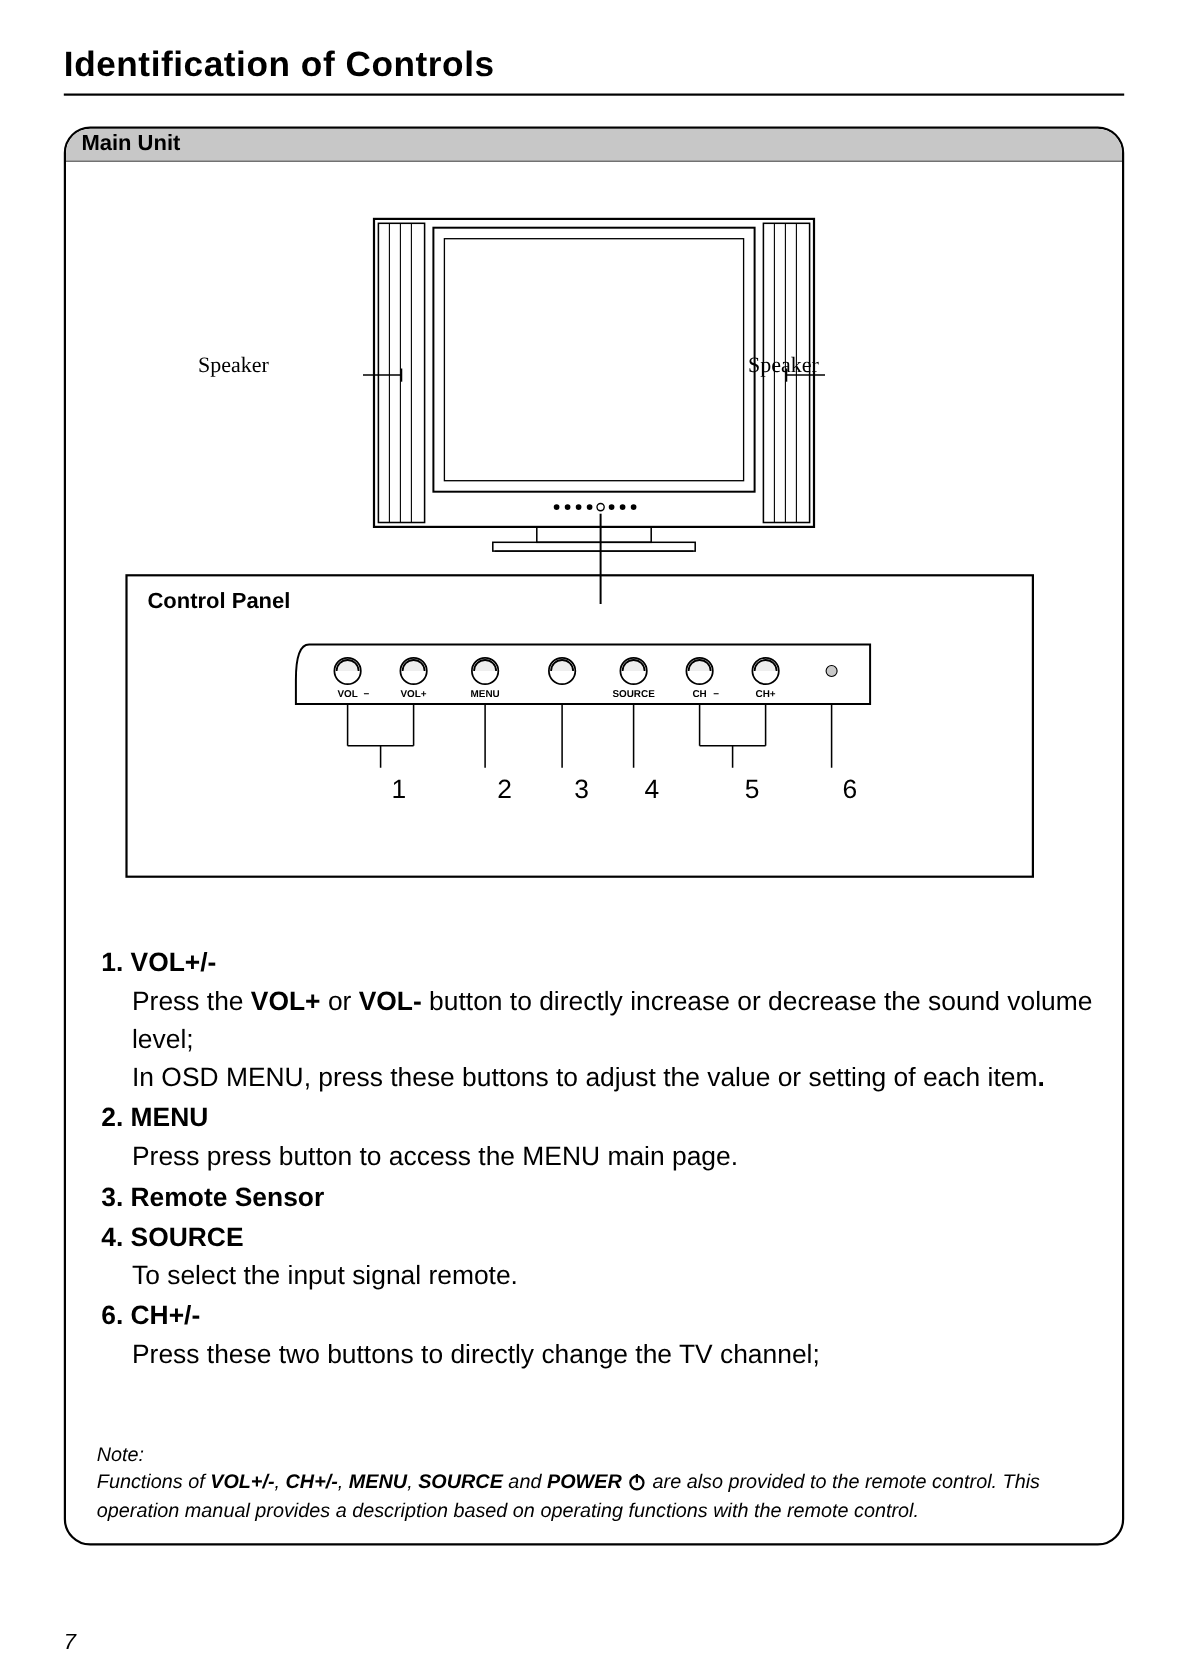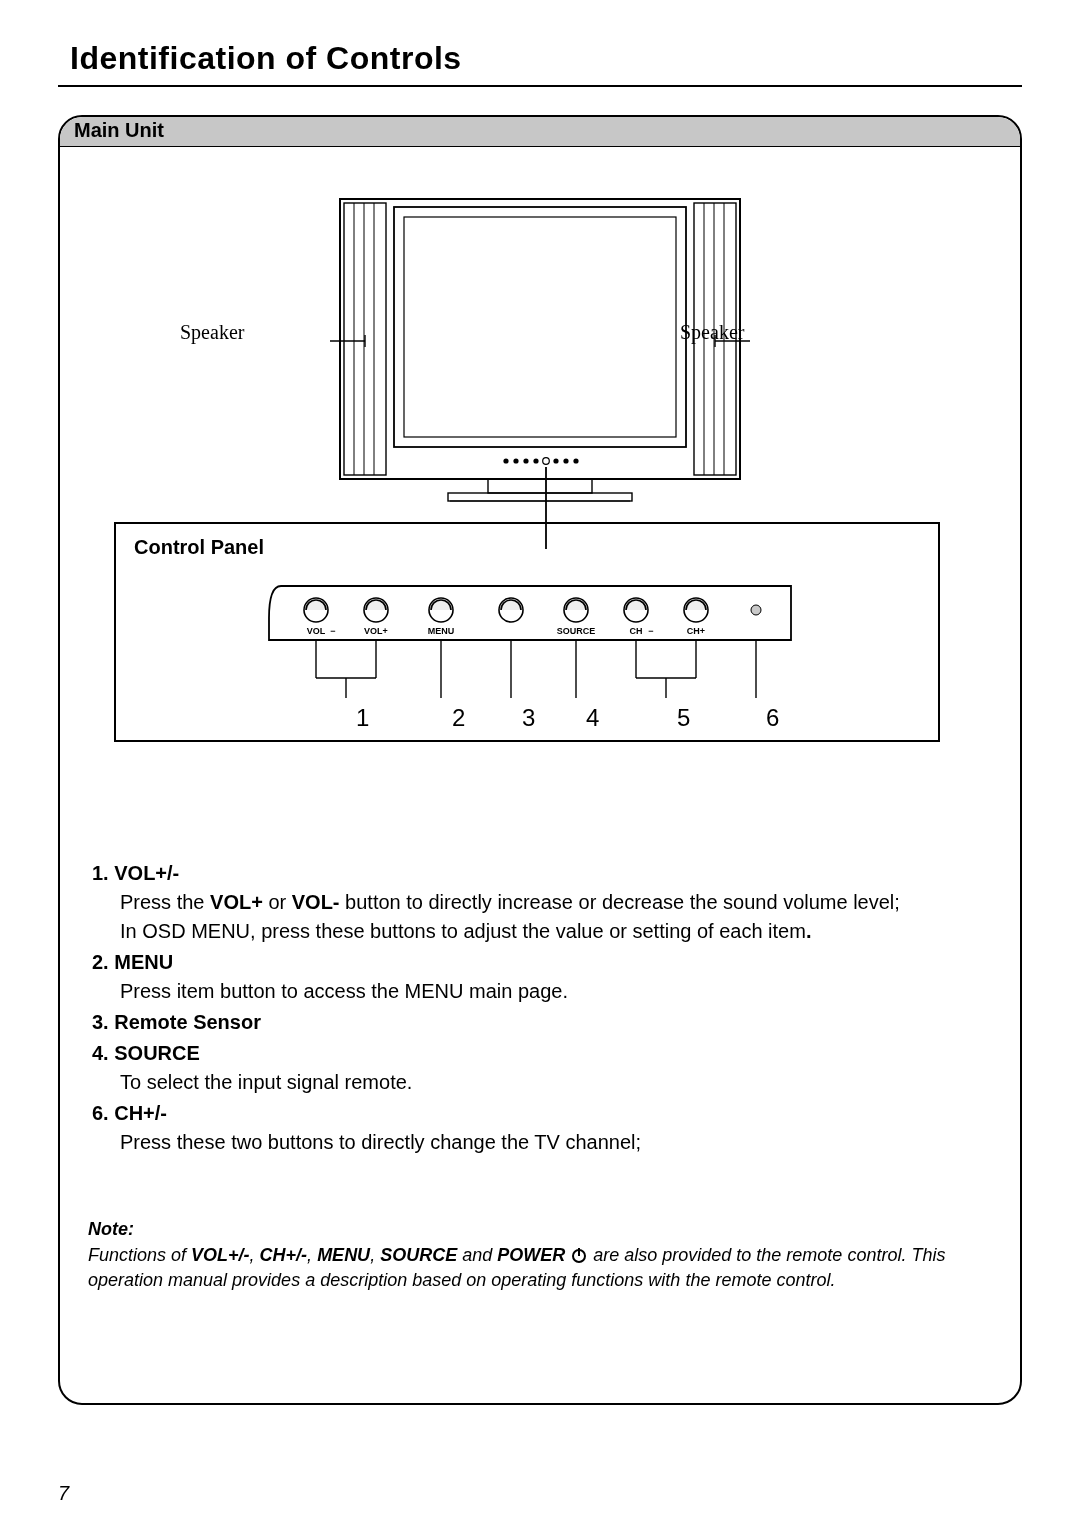--- a/index.html
+++ b/index.html
@@ -12,21 +12,21 @@
     height: 1527px;
     position: relative;
     color: #000;
   }
   .page {
     padding: 40px 58px 30px 58px;
   }
   .page-title {
     font-size: 32px;
     font-weight: bold;
-    margin: 0 0 8px 12px;
+    margin: 0 0 8px 0;
     letter-spacing: 0.5px;
   }
   .title-rule {
     border: none;
     border-top: 2.5px solid #000;
     margin: 0 0 22px 0;
   }
   .main-box {
     border: 2.5px solid #000;
     border-radius: 24px;
@@ -62,45 +62,45 @@
     font-family: Liberation Serif, serif;
   }
   .speaker-label.left { left: 120px; }
   .speaker-label.right { left: 620px; }
   .control-panel-box {
     position: absolute;
     left: 54px;
     right: 80px;
     top: 355px;
     border: 2px solid #000;
-    height: 220px;
+    height: 276px;
     padding: 12px 18px;
   }
   .cp-title {
     font-weight: bold;
     font-size: 20px;
   }
   .cp-svg { position: absolute; left: 145px; top: 54px; }
   .cp-numbers { position: absolute; top: 180px; width: 100%; }
   .cp-num { position: absolute; font-size: 24px; font-weight: normal; }
   .desc-block {
     padding: 62px 17px 0 32px;
-    font-size: 20px;
+    font-size: 24px;
     line-height: 1.45;
   }
   .desc-item { margin-bottom: 2px; }
   .desc-head { font-weight: bold; }
   .desc-body { padding-left: 28px; }
   .note-block {
     padding: 58px 28px 0 28px;
     font-size: 18px;
     font-style: italic;
     line-height: 1.42;
   }
-  .note-head { font-weight: bold; font-style: italic; }
+  .note-head { font-weight: normal; font-style: italic; }
   .note-body b { font-weight: bold; }
   .page-num {
     position: absolute;
     bottom: 22px;
     left: 58px;
     font-size: 20px;
     font-style: italic;
   }
   .power-icon {
     display: inline-block;
@@ -242,21 +242,21 @@
     </div>
 
     <div class="desc-block" id="desc-block">
         <div class="desc-item">
           <div class="desc-head">1. VOL+/-</div>
           <div class="desc-body">Press the <b>VOL+</b> or <b>VOL-</b> button to directly increase or decrease the sound volume level;</div>
           <div class="desc-body">In OSD MENU, press these buttons to adjust the value or setting of each item<b>.</b></div>
         </div>
         <div class="desc-item">
           <div class="desc-head">2. MENU</div>
-          <div class="desc-body">Press item button to access the MENU main page.</div>
+          <div class="desc-body">Press press button to access the MENU main page.</div>
         </div>
         <div class="desc-item">
           <div class="desc-head">3. Remote  Sensor</div>
         </div>
         <div class="desc-item">
           <div class="desc-head">4. SOURCE</div>
           <div class="desc-body">To select the input signal remote.</div>
         </div>
         <div class="desc-item">
           <div class="desc-head">6. CH+/-</div>

